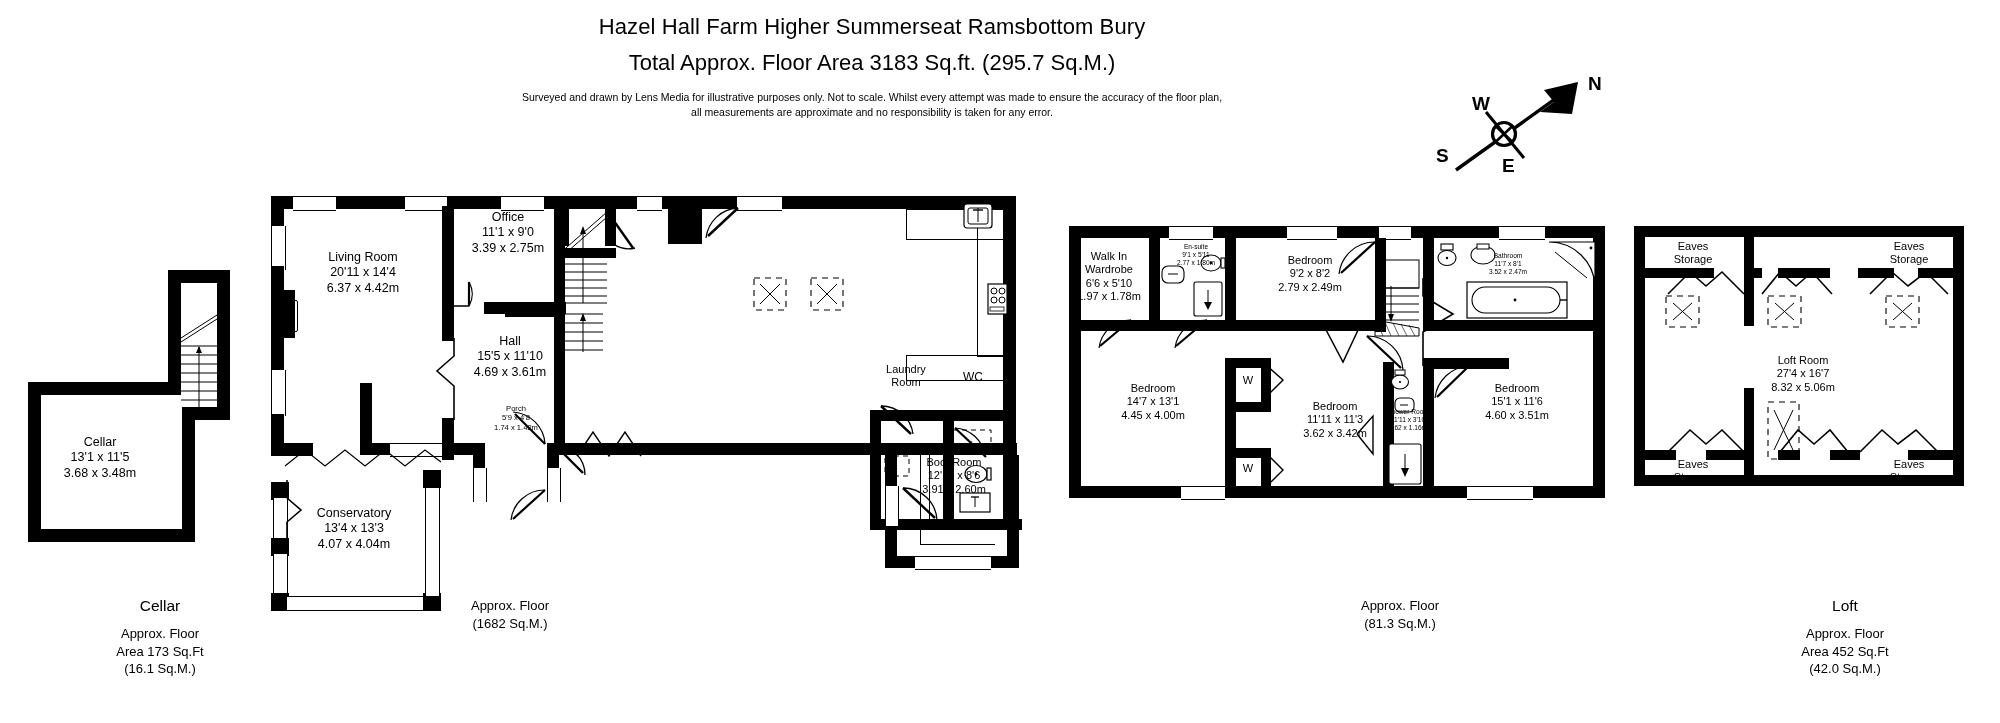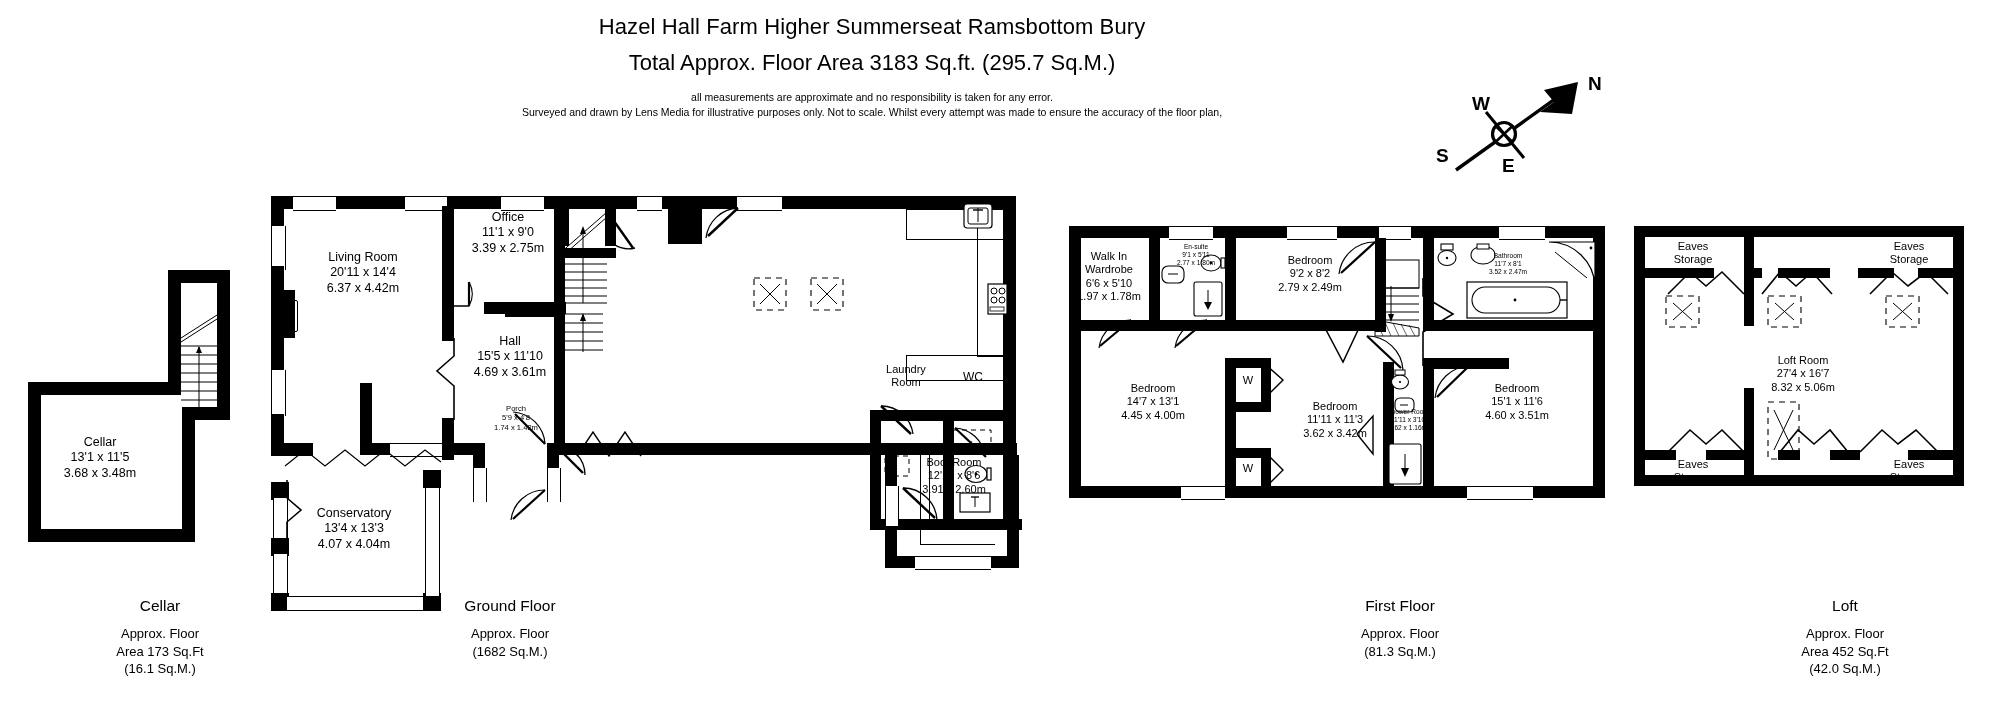--- a/index.html
+++ b/index.html
@@ -37,22 +37,22 @@
 
   svg{display:block;overflow:visible;}
 </style>
 </head>
 <body>
 
 <div id="header">
   <div id="title1">Hazel Hall Farm Higher Summerseat Ramsbottom Bury</div>
   <div id="title2">Total Approx. Floor Area 3183 Sq.ft. (295.7 Sq.M.)</div>
   <div id="disc">
+    <div>Surveyed and drawn by Lens Media for illustrative purposes only. Not to scale. Whilst every attempt was made to ensure the accuracy of the floor plan,</div>
     <div>all measurements are approximate and no responsibility is taken for any error.</div>
-    <div>Surveyed and drawn by Lens Media for illustrative purposes only. Not to scale. Whilst every attempt was made to ensure the accuracy of the floor plan,</div>
   </div>
 </div>
 
 <div id="compass">
   <svg width="170" height="120" viewBox="0 0 170 120">
     <line x1="20" y1="108" x2="140" y2="22" stroke="#000" stroke-width="3.4"></line>
     <polygon points="142,20 108,28 118,40 104,50 136,52" fill="#000"></polygon>
     <circle cx="68" cy="72" r="11.5" fill="#fff" stroke="#000" stroke-width="3.2"></circle>
     <line x1="59.5" y1="64" x2="76.5" y2="80" stroke="#000" stroke-width="2.6"></line>
     <line x1="76.5" y1="64" x2="59.5" y2="80" stroke="#000" stroke-width="2.6"></line>
@@ -356,21 +356,20 @@
     <div>Laundry</div>
     <div>Room</div>
   </div>
 
   <div class="lbl wc" style="left:686px;top:182px;width:44px;">
     <div>WC</div>
   </div>
 </div>
 
 <div class="caption" style="left:340px;top:597px;">
-  <div class="cf">Ground Floor</div>
   <div class="ca">Approx. Floor</div>
   <div class="ca">(1682 Sq.M.)</div>
 </div>
 
 <div class="plan" id="first-plan" style="left:1065px;top:222px;width:560px;height:290px;">
 
   <div class="wall" style="left:4px;top:4px;width:536px;height:12px;"></div>
   <div class="wall" style="left:4px;top:4px;width:12px;height:272px;"></div>
   <div class="wall" style="left:4px;top:264px;width:536px;height:12px;"></div>
   <div class="wall" style="left:528px;top:4px;width:12px;height:272px;"></div>
@@ -568,21 +567,20 @@
 
   <div class="lbl w" style="left:172px;top:152px;width:22px;">
     <div>W</div>
   </div>
   <div class="lbl w" style="left:172px;top:240px;width:22px;">
     <div>W</div>
   </div>
 </div>
 
 <div class="caption" style="left:1230px;top:597px;">
-  <div class="cf">First Floor</div>
   <div class="ca">Approx. Floor</div>
   <div class="ca">(81.3 Sq.M.)</div>
 </div>
 
 <div class="plan" id="loft-plan" style="left:1630px;top:222px;width:340px;height:290px;">
 
   <div class="wall" style="left:4px;top:4px;width:330px;height:11px;"></div>
   <div class="wall" style="left:4px;top:4px;width:11px;height:260px;"></div>
   <div class="wall" style="left:4px;top:253px;width:330px;height:11px;"></div>
   <div class="wall" style="left:323px;top:4px;width:11px;height:260px;"></div>

